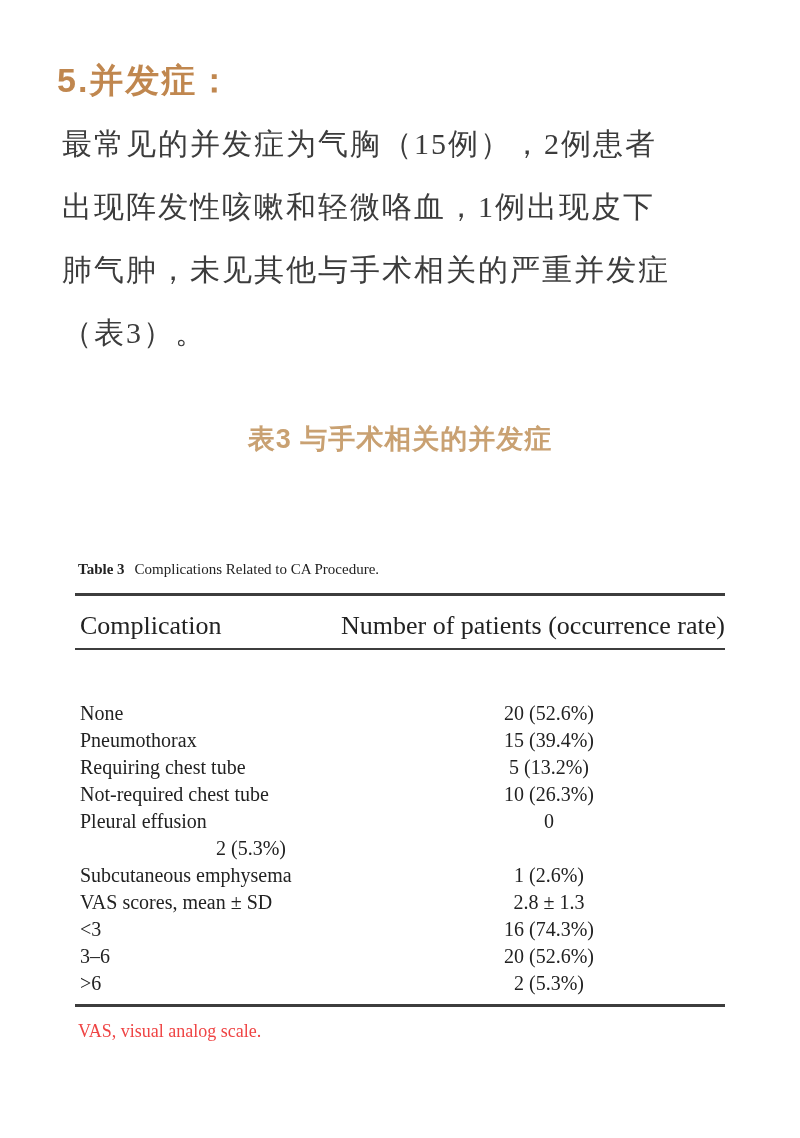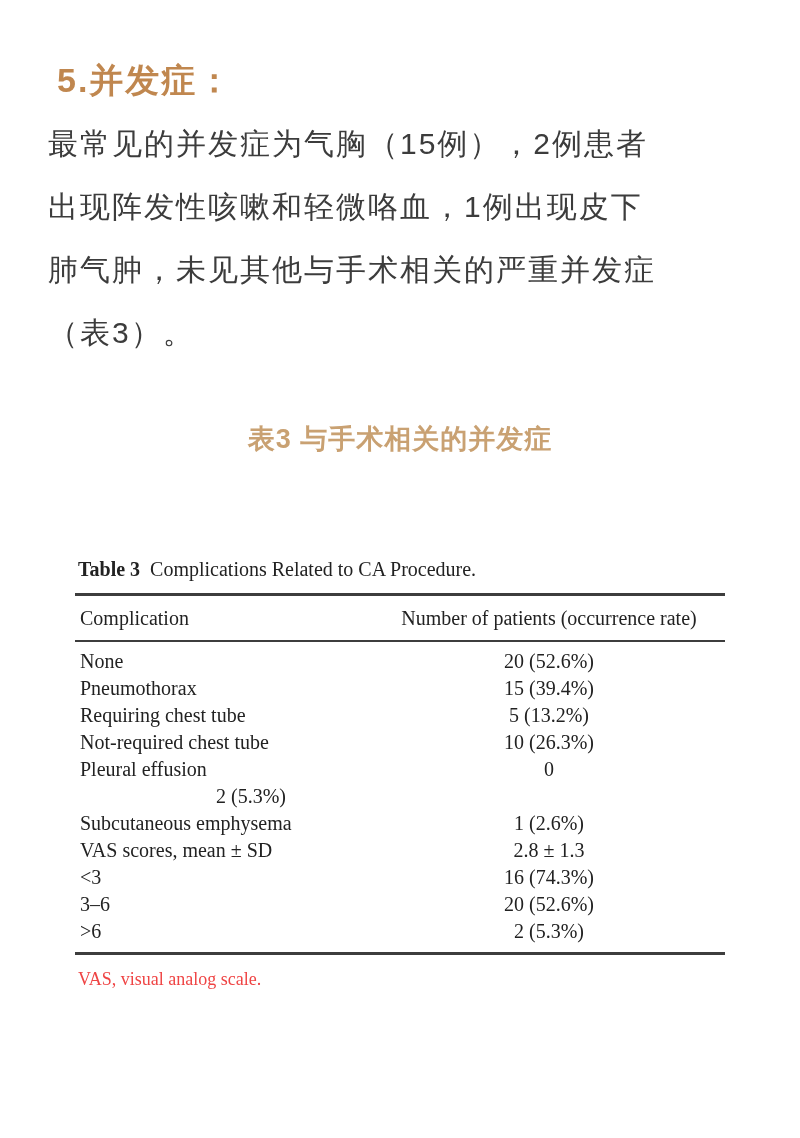--- a/index.html
+++ b/index.html
@@ -22,27 +22,28 @@
     left: 57px;
     top: 58px;
     font-size: 34px;
     font-weight: 700;
     letter-spacing: 2px;
     color: #c0874f;
     white-space: nowrap;
   }
   .cn-paragraph {
     position: absolute;
-    left: 48px;
+    left: 62px;
     top: 112px;
     width: 706px;
     color: #3c3c3c;
     font-size: 30px;
     font-weight: 500;
     letter-spacing: 2px;
+    font-family: Liberation Serif, serif;
   }
   .cn-line {
     height: 63px;
     line-height: 63px;
     white-space: nowrap;
   }
   .cn-table-caption {
     position: absolute;
     left: 0;
     top: 421px;
@@ -57,21 +58,21 @@
   
   .journal-table {
     position: absolute;
     left: 75px;
     top: 556px;
     width: 650px;
     font-family: "Liberation Serif", serif;
     color: #222222;
   }
   .jt-title {
-    font-size: 20px;
+    font-size: 15px;
     line-height: 26px;
     padding-left: 3px;
     margin-bottom: 11px;
     white-space: nowrap;
   }
   .jt-title .jt-title-label {
     font-weight: 700;
     margin-right: 10px;
   }
   .jt-rule-thick {
@@ -83,35 +84,37 @@
     border: 0;
     border-top: 2px solid #3d3d3d;
     margin: 0;
   }
   .jt-row {
     display: flex;
     align-items: center;
   }
   .jt-header-row {
     height: 44px;
-    font-size: 20px;
+    font-size: 26px;
+    margin-top: 8px;
   }
   .jt-cell-left {
     flex: 1 1 auto;
     padding-left: 5px;
     white-space: nowrap;
   }
   .jt-cell-right {
     flex: 0 0 352px;
     text-align: center;
     white-space: nowrap;
   }
   .jt-body {
     padding-top: 6px;
     padding-bottom: 7px;
+    margin-top: 44px;
   }
   .jt-body .jt-row {
     height: 27px;
     font-size: 20px;
   }
   .jt-footnote {
     margin-top: 14px;
     padding-left: 3px;
     font-size: 18px;
     color: #ef4444;

